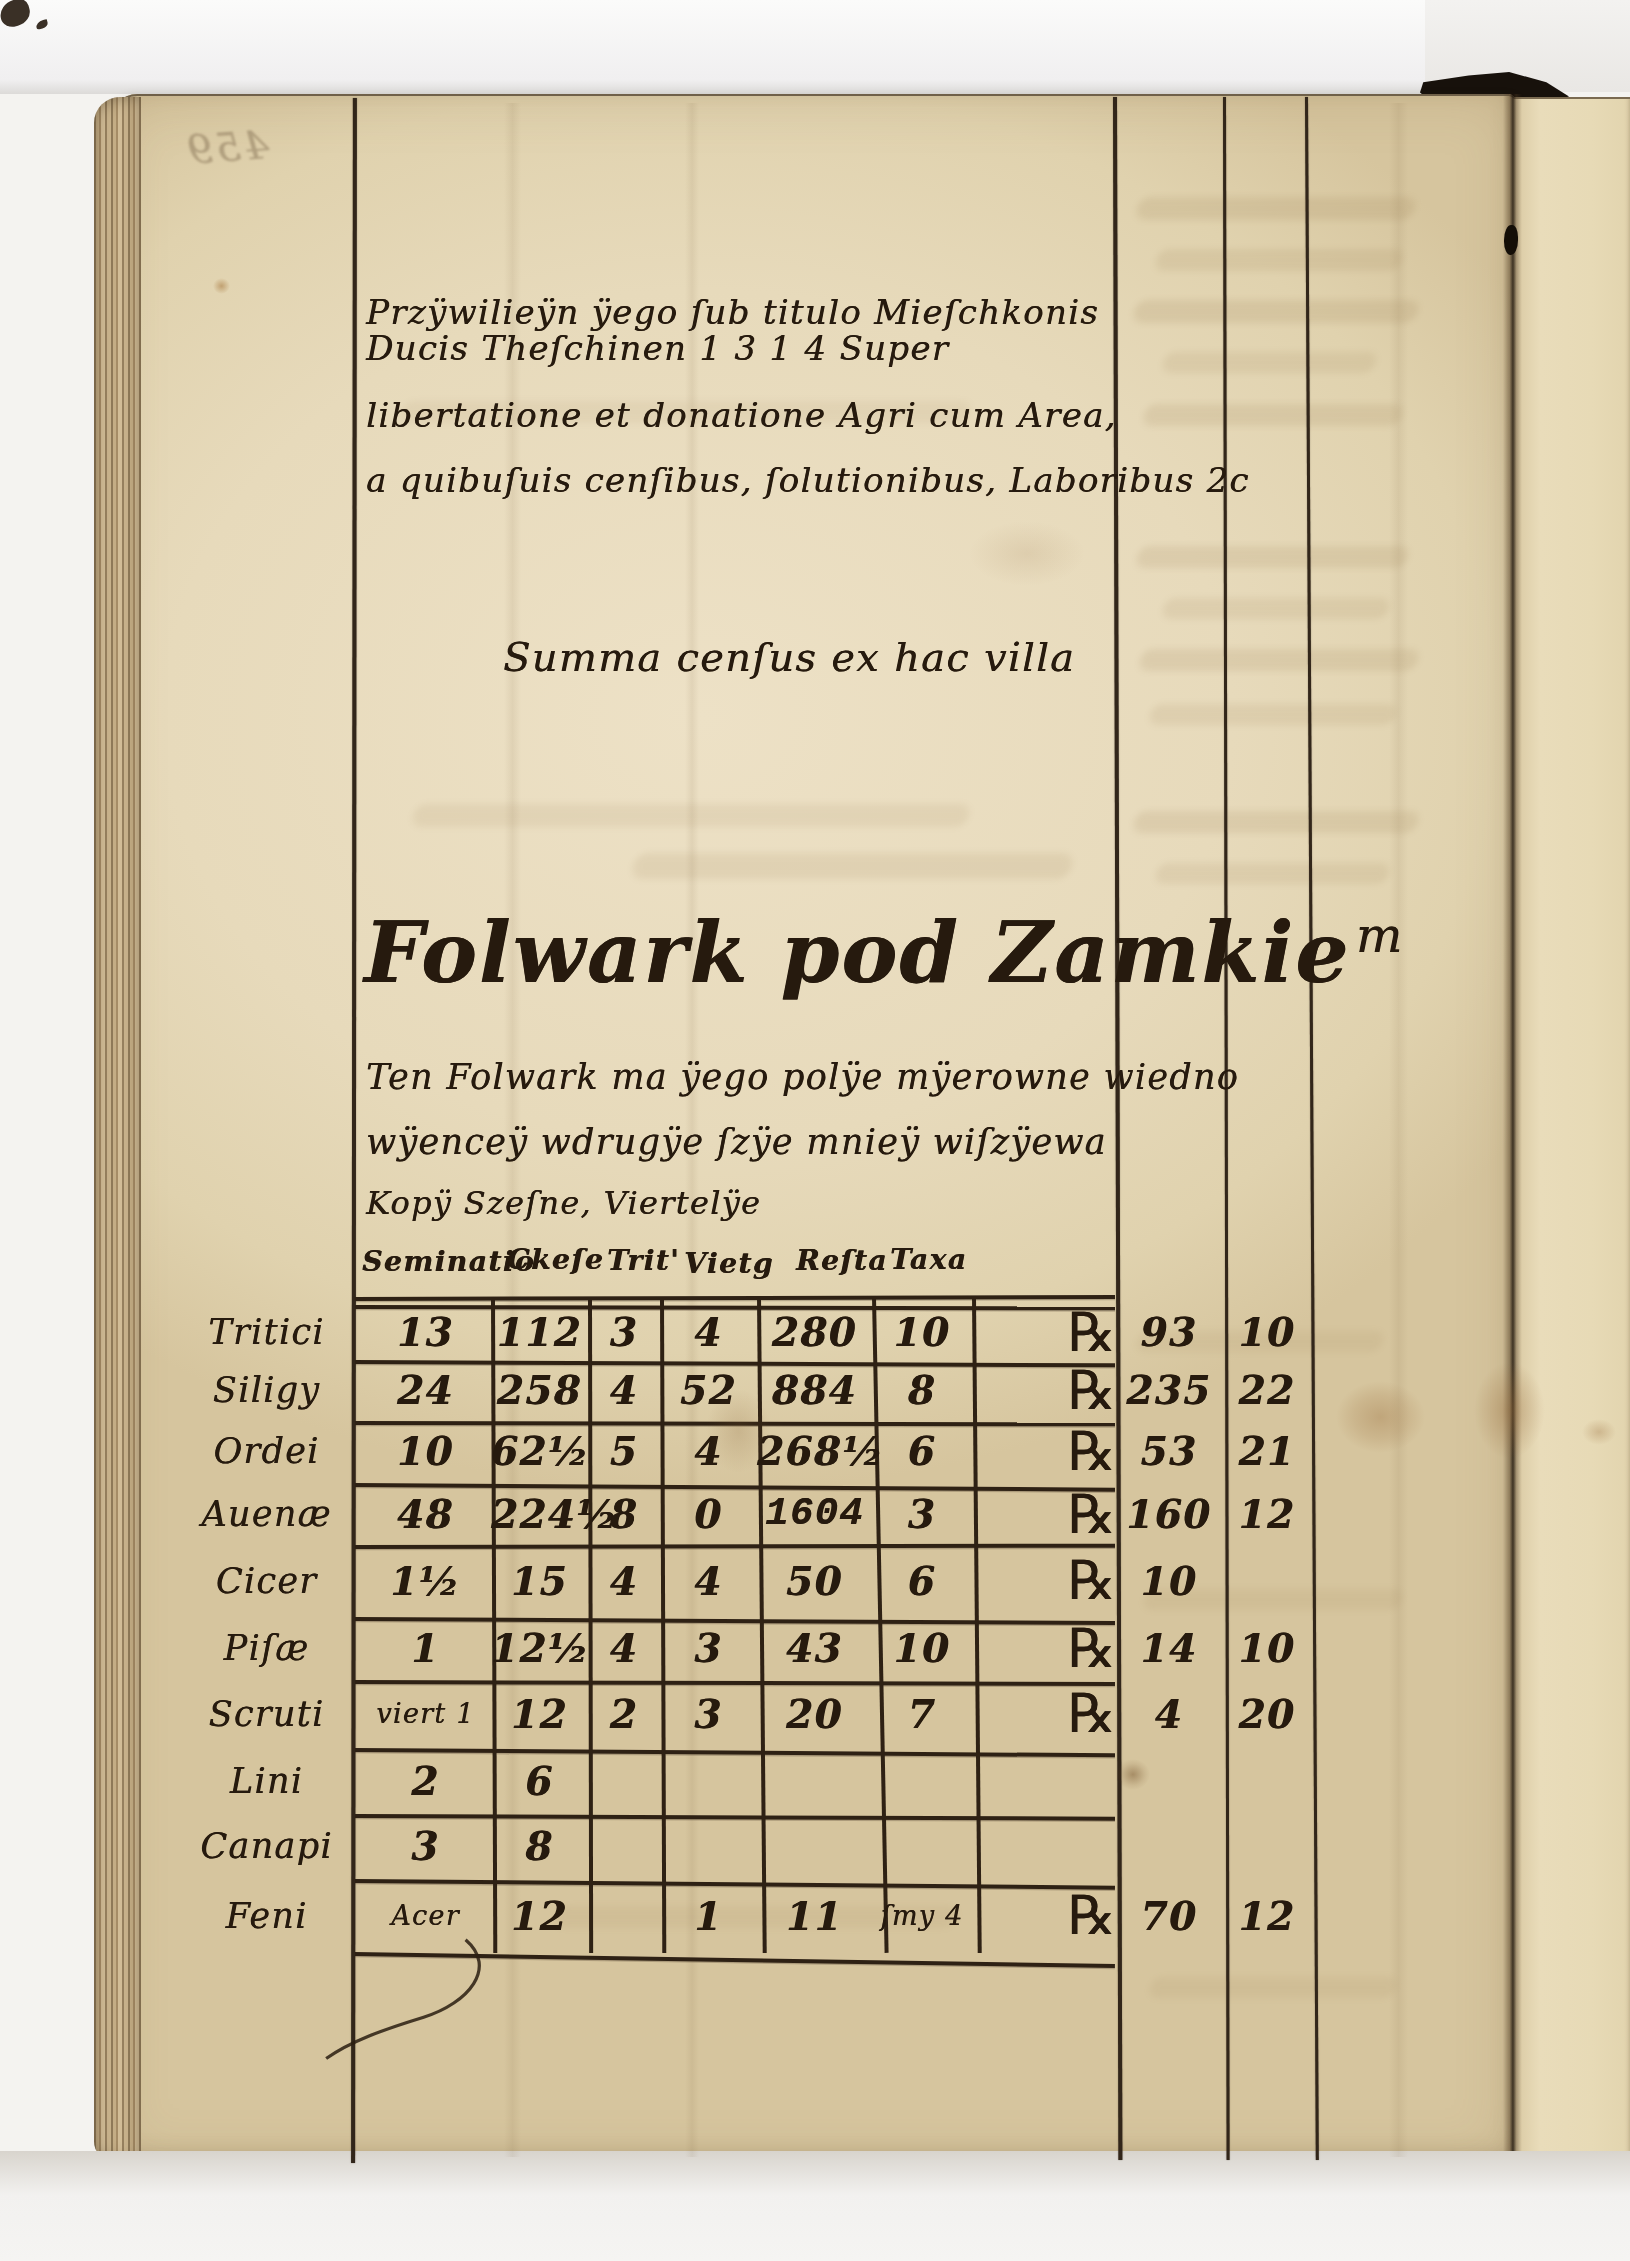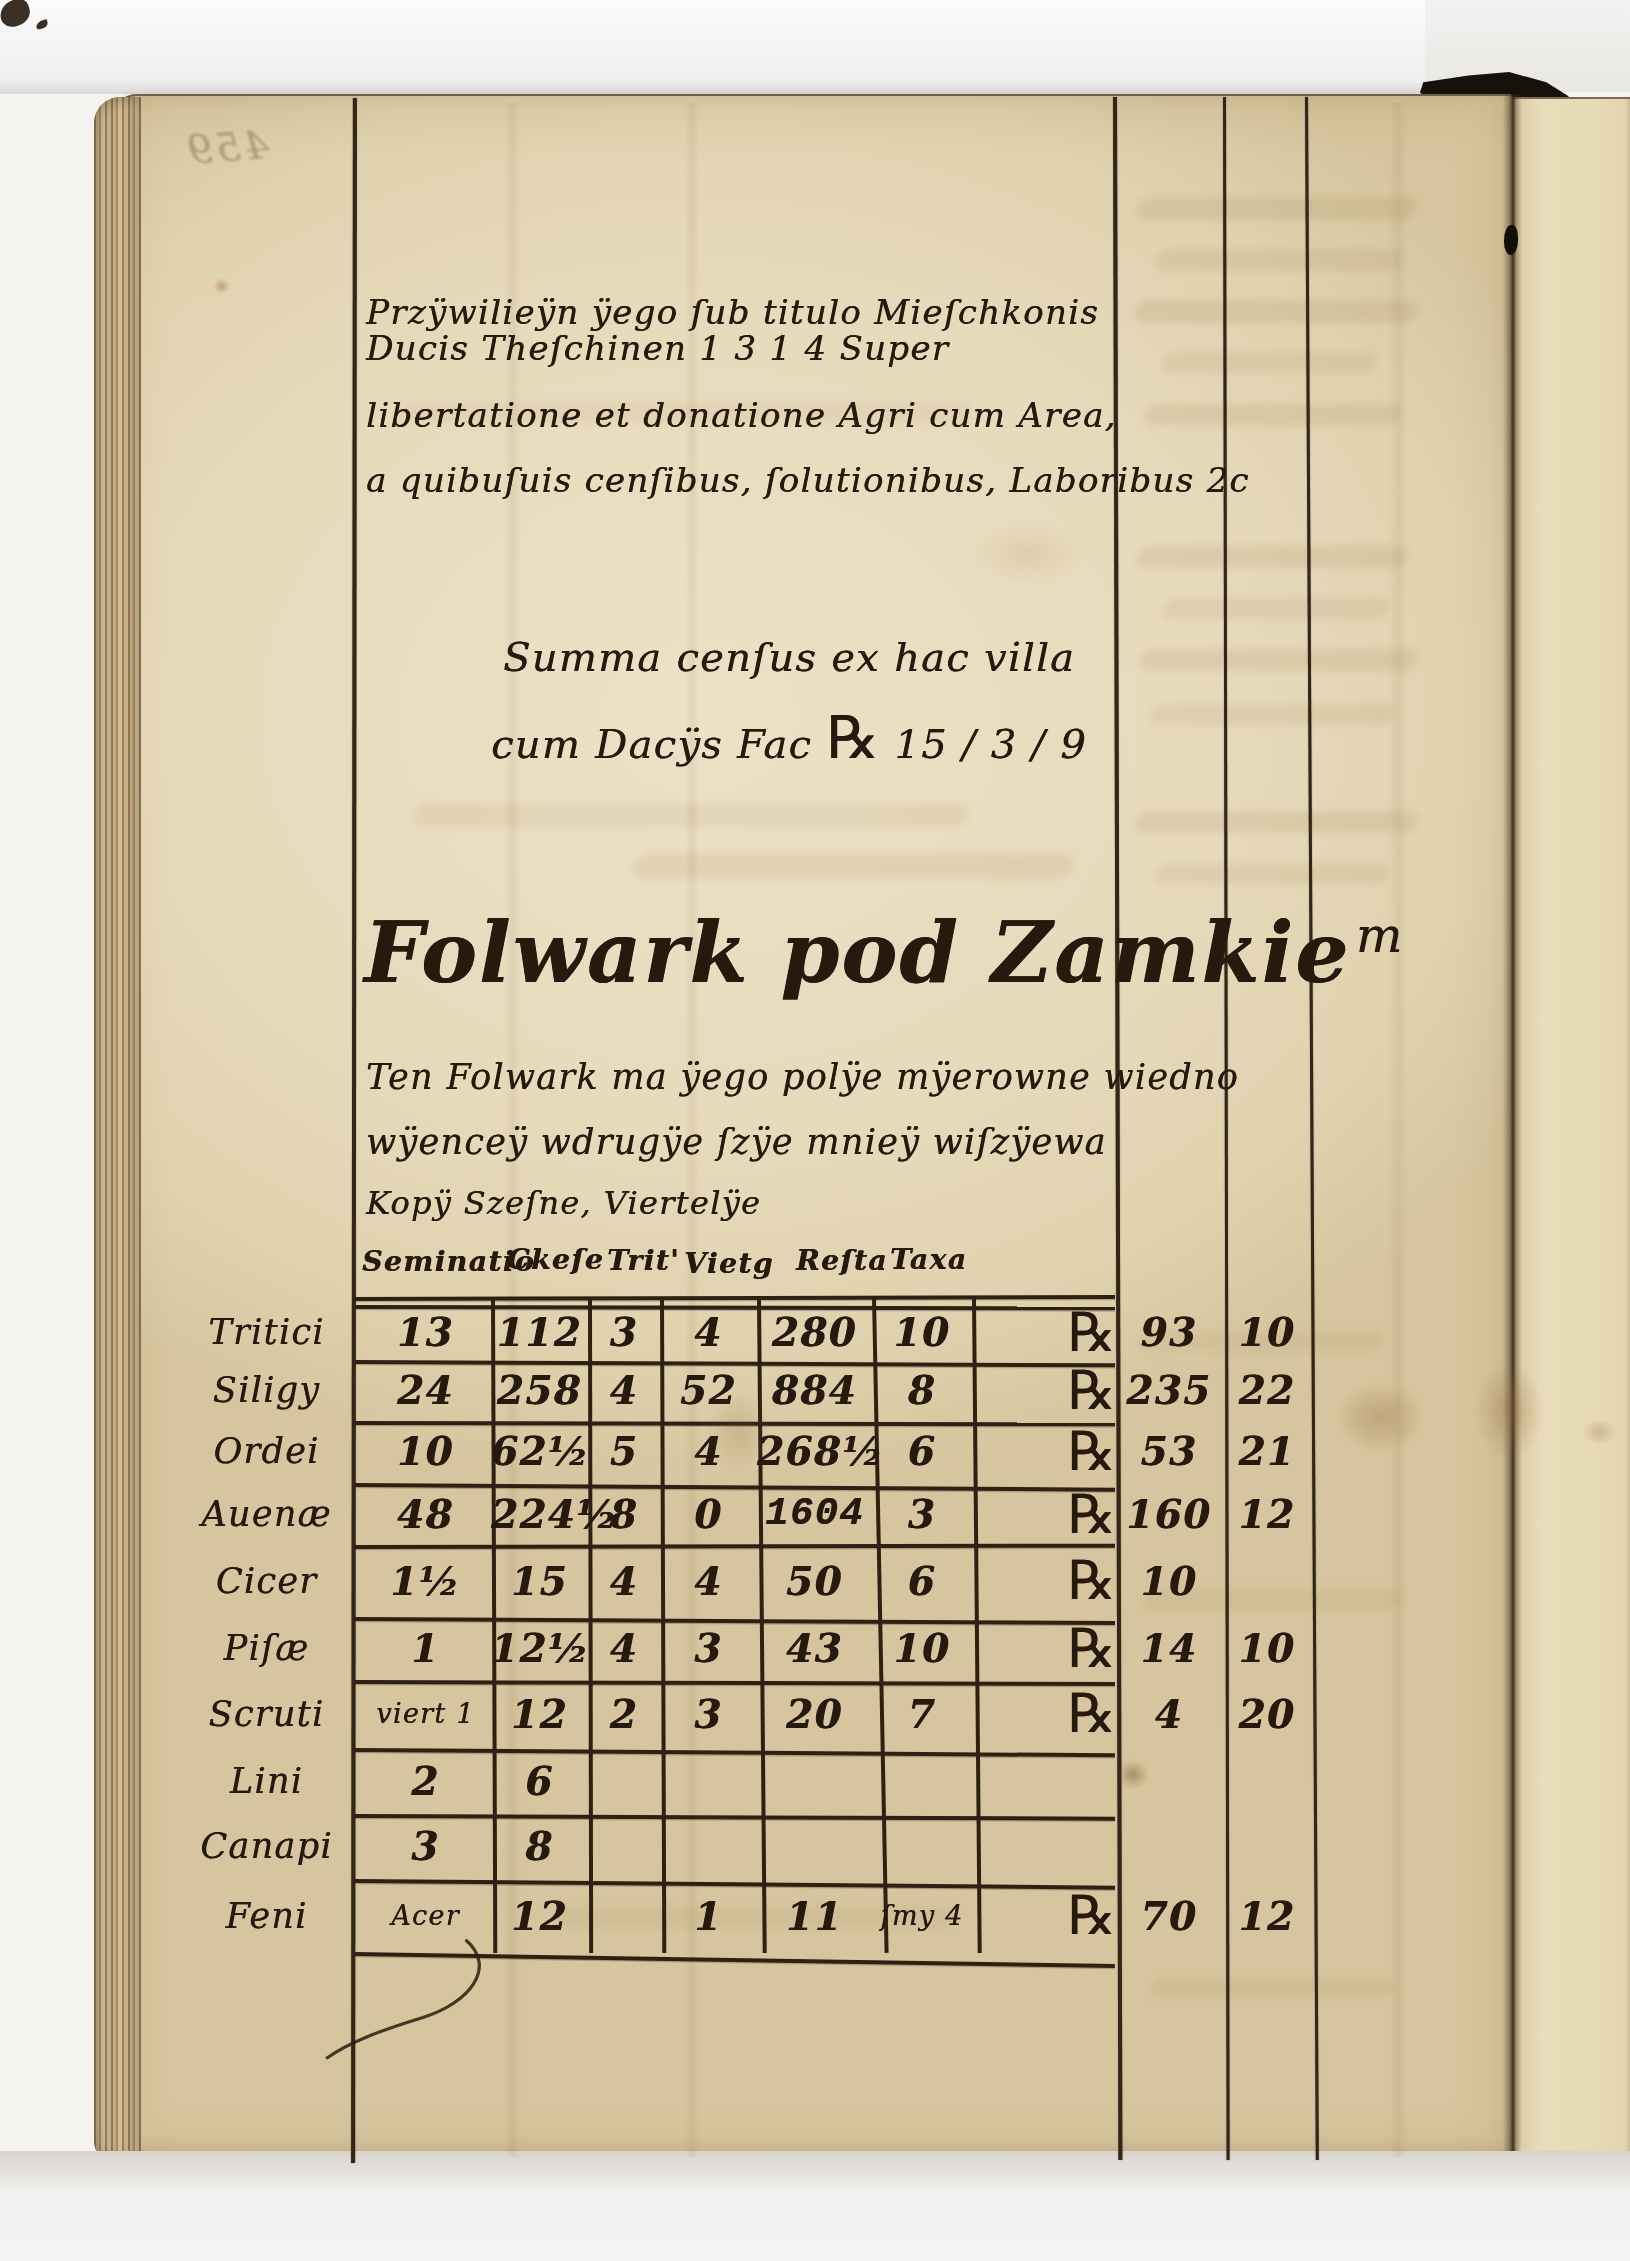--- a/index.html
+++ b/index.html
@@ -100,25 +100,20 @@
   <div class="vrule abs" style="left:1113px;top:97px;height:2063px;transform:rotate(-0.15deg);transform-origin:top;"></div>
   <div class="vrule abs" style="left:1223px;top:97px;width:3.2px;height:2063px;transform:rotate(-0.1deg);transform-origin:top;"></div>
   <div class="vrule abs" style="left:1305px;top:97px;width:3.2px;height:2063px;transform:rotate(-0.3deg);transform-origin:top;"></div>
 
   <div class="txt para" style="left:366px;top:264px;margin-top:28px;">Przÿwilieÿn ÿego ſub titulo Mieſchkonis</div>
   <div class="txt para" style="left:366px;top:328px;">Ducis Theſchinen  1 3 1 4  Super</div>
   <div class="txt para" style="left:366px;top:395px;">libertatione et donatione Agri cum Area,</div>
   <div class="txt para" style="left:366px;top:460px;">a quibuſuis cenſibus, ſolutionibus, Laboribus 2c</div>
 
   <div class="txt summa" style="left:503px;top:634px;">Summa cenſus ex hac villa</div>
-  <div class="txt summa" style="left:491px;top:703px;">
-    <span>cum Dacÿs Fac</span>
-    <span class="rsign" style="font-size:59px;">℞</span>
-    <span>15 / 3 / 9</span>
-  </div>
 
   <div class="txt" style="left:364px;top:903px;">
     <span id="heading-main">Folwark pod Zamkie</span><span id="heading-suffix">m</span>
   </div>
 
   <div class="txt para" style="left:366px;top:1057px;font-size:35px;">Ten Folwark ma ÿego polÿe mÿerowne wiedno</div>
   <div class="txt para" style="left:366px;top:1122px;font-size:35px;">wÿenceÿ wdrugÿe ſzÿe mnieÿ wiſzÿewa</div>
   <div class="txt para" style="left:366px;top:1184px;font-size:32px;">Kopÿ Szeſne, Viertelÿe</div>
 
   <div class="txt colheader" style="left:362px;top:1244px;">Seminatio</div>

